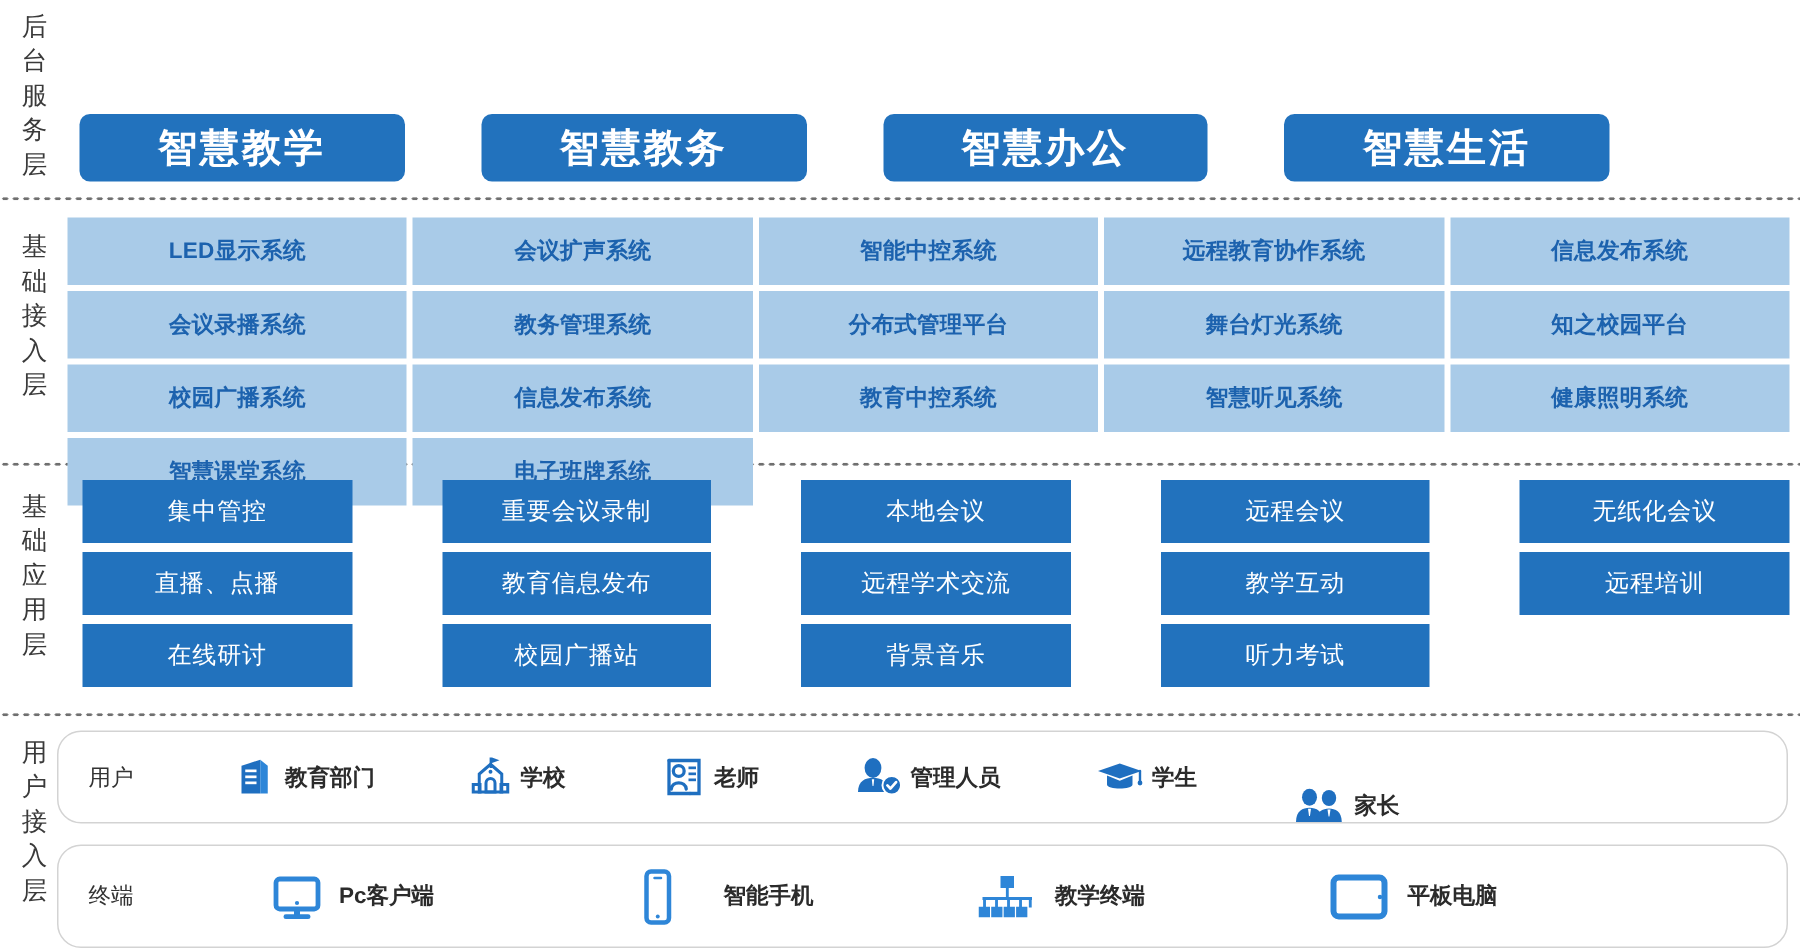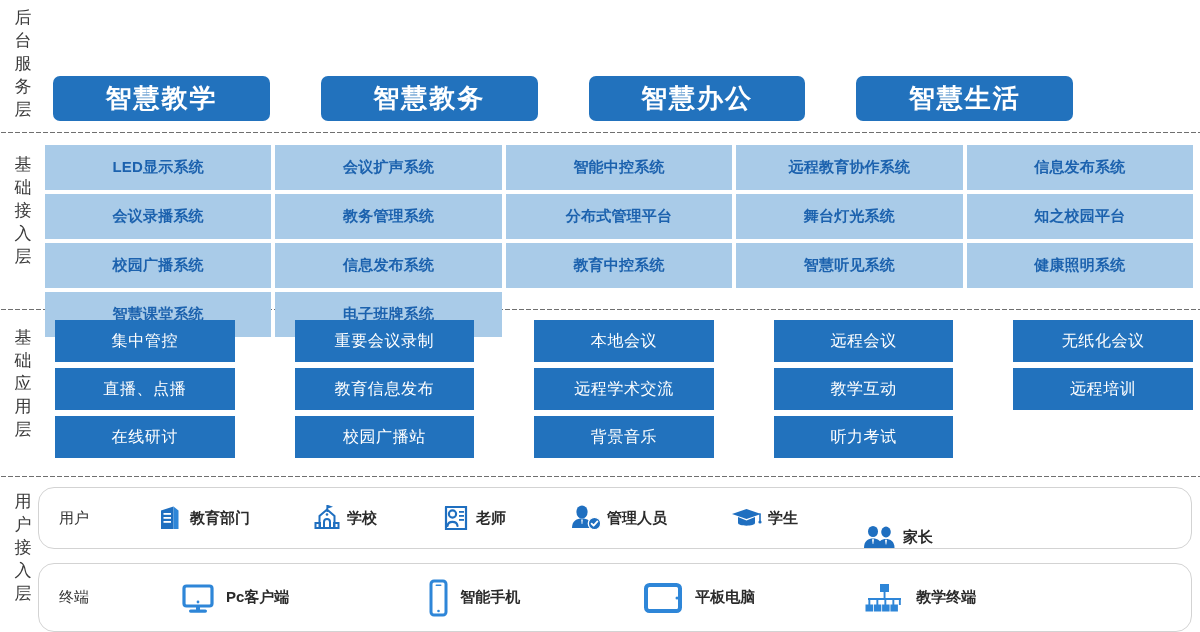--- a/index.html
+++ b/index.html
@@ -320,39 +320,29 @@
         <svg width="38" height="36" viewBox="0 0 38 36">
           <rect x="5" y="6" width="28" height="20" rx="2.5" fill="none" stroke="#2e86d8" stroke-width="3.2"></rect>
           <circle cx="19" cy="22" r="1.4" fill="#2e86d8"></circle>
           <rect x="17" y="26" width="4" height="4" fill="#2e86d8"></rect>
           <rect x="10" y="29.5" width="18" height="3.2" rx="1.6" fill="#2e86d8"></rect>
         </svg>
       </span>
       <span class="lbl">Pc客户端</span>
     </div>
 
-    <div class="bar-item term" style="margin-left:136px;">
+    <div class="bar-item term" style="margin-left:136px;gap:22px;">
       <span class="ico">
         <svg width="26" height="40" viewBox="0 0 26 40">
           <rect x="6" y="3" width="15" height="34" rx="3" fill="none" stroke="#2e86d8" stroke-width="3"></rect>
           <rect x="10.5" y="6.5" width="6" height="1.6" rx="0.8" fill="#2e86d8"></rect>
           <circle cx="13.5" cy="33" r="1.3" fill="#2e86d8"></circle>
         </svg>
       </span>
       <span class="lbl">智能手机</span>
-    </div>
-
-    <div class="bar-item term" style="margin-left:122px;">
-      <span class="ico">
-        <svg width="44" height="36" viewBox="0 0 44 36">
-          <rect x="4" y="5" width="34" height="26" rx="3.5" fill="none" stroke="#2e86d8" stroke-width="4"></rect>
-          <circle cx="35" cy="18" r="1.5" fill="#2e86d8"></circle>
-        </svg>
-      </span>
-      <span class="lbl">平板电脑</span>
     </div>
 
     <div class="bar-item term" style="margin-left:108px;">
       <span class="ico">
         <svg width="44" height="36" viewBox="0 0 44 36">
           <rect x="17" y="4" width="9" height="8" fill="#2e86d8"></rect>
           <rect x="20.6" y="12" width="1.9" height="7" fill="#2e86d8"></rect>
           <rect x="5" y="18" width="33" height="2" fill="#2e86d8"></rect>
           <rect x="5.4" y="20" width="1.9" height="5" fill="#2e86d8"></rect>
           <rect x="13.4" y="20" width="1.9" height="5" fill="#2e86d8"></rect>
@@ -360,15 +350,25 @@
           <rect x="29.4" y="20" width="1.9" height="5" fill="#2e86d8"></rect>
           <rect x="35.9" y="20" width="1.9" height="5" fill="#2e86d8"></rect>
           <rect x="2.5" y="24.5" width="7.5" height="7" fill="#2e86d8"></rect>
           <rect x="10.8" y="24.5" width="7.5" height="7" fill="#2e86d8"></rect>
           <rect x="19.1" y="24.5" width="7.5" height="7" fill="#2e86d8"></rect>
           <rect x="27.4" y="24.5" width="7.5" height="7" fill="#2e86d8"></rect>
         </svg>
       </span>
       <span class="lbl">教学终端</span>
     </div>
+
+    <div class="bar-item term" style="margin-left:122px;">
+      <span class="ico">
+        <svg width="44" height="36" viewBox="0 0 44 36">
+          <rect x="4" y="5" width="34" height="26" rx="3.5" fill="none" stroke="#2e86d8" stroke-width="4"></rect>
+          <circle cx="35" cy="18" r="1.5" fill="#2e86d8"></circle>
+        </svg>
+      </span>
+      <span class="lbl">平板电脑</span>
+    </div>
   </div>
 
 </div>
 
 </body></html>

